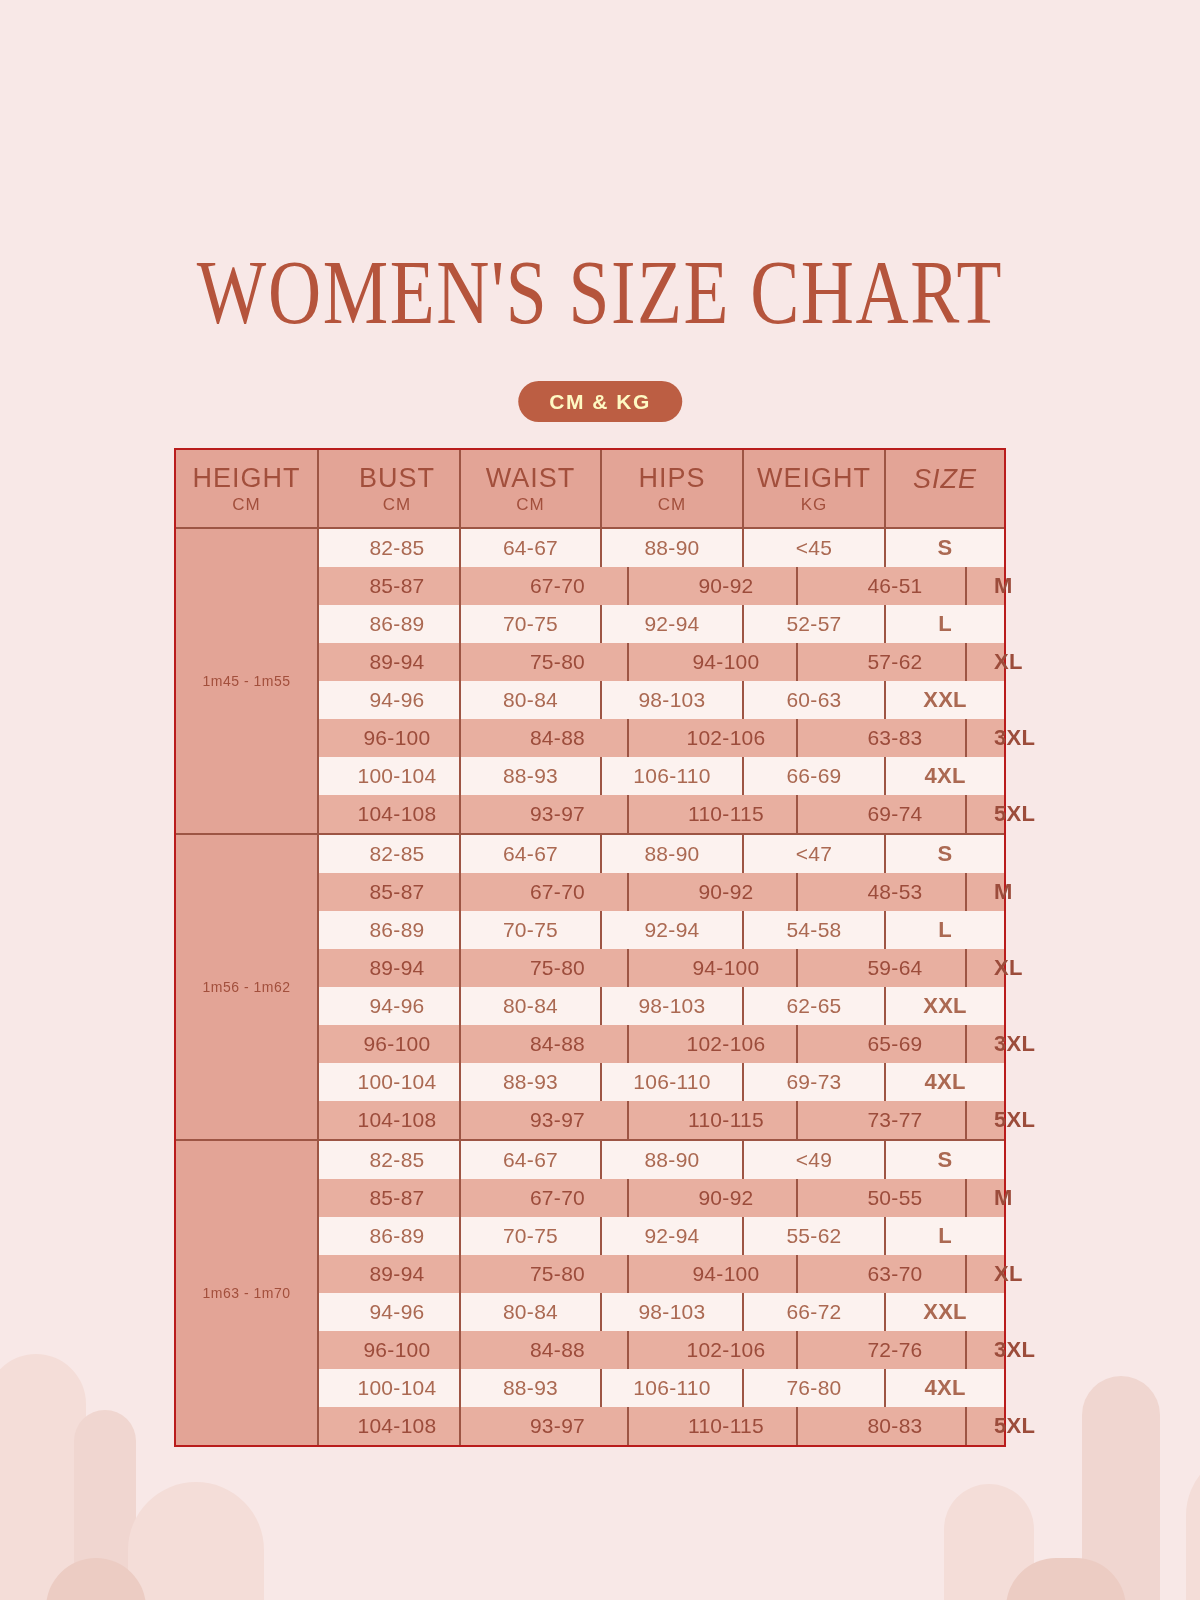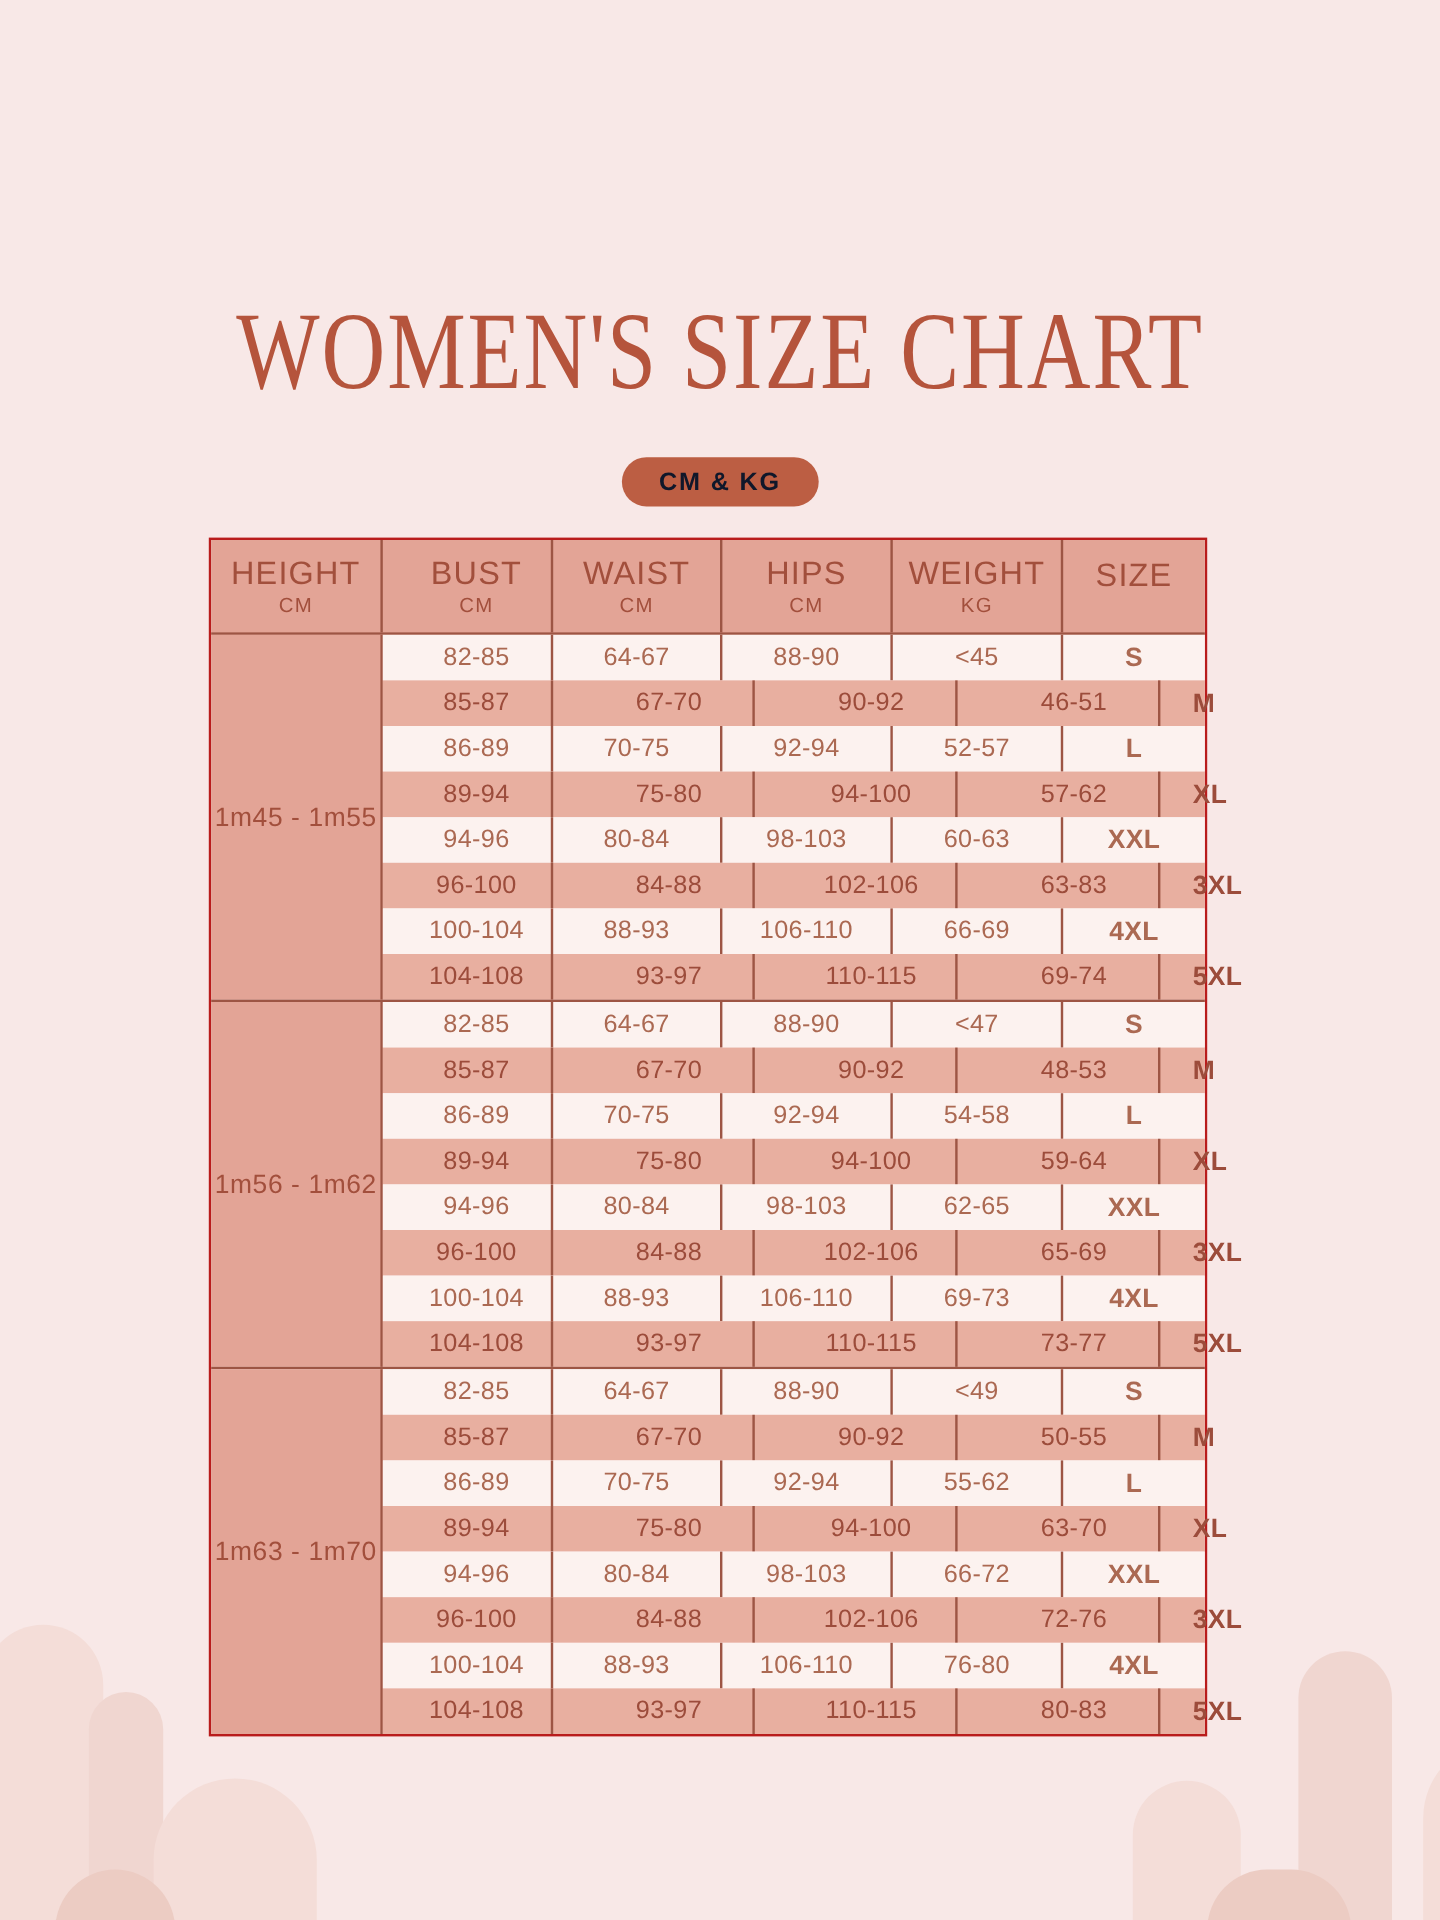--- a/index.html
+++ b/index.html
@@ -25,49 +25,49 @@
     position:absolute;top:246px;left:0;width:1200px;
     text-align:center;white-space:nowrap;
     font-family:"Liberation Serif", serif;
     font-size:92px;line-height:1;font-weight:400;
     color:#b5543c;letter-spacing:2px;
     transform:scaleX(0.8);transform-origin:center;
   }
   .badge{
     position:absolute;top:381px;left:50%;transform:translateX(-50%);
     height:41px;padding:0 31px;border-radius:21px;
-    background:#bc5e43;color:#0f172a;
+    background:#bc5e43;color:#fef9c3;
     display:flex;align-items:center;justify-content:center;
     font-size:21px;font-weight:bold;letter-spacing:1.5px;
   }
 
   
   .size-table{
     position:absolute;left:174px;top:448px;width:832px;height:999px;
     box-sizing:border-box;border:2px solid #b91c1c;
     display:flex;flex-direction:column;
   }
   .thead{display:flex;height:79px;flex:none;background:#e3a496;border-bottom:2px solid #9d5544;box-sizing:border-box;}
   .hcell{display:flex;flex-direction:column;align-items:center;justify-content:center;gap:1px;box-sizing:border-box;border-right:2px solid #9d5544;}
-  .hcell.c5{border-right:none;}
+  .hcell.c5{border-right:none;font-style:italic;}
   .hlabel{font-size:27px;color:#a24f3c;letter-spacing:1px;}
   .hunit{font-size:17px;color:#a24f3c;letter-spacing:1px;min-height:18px;}
   .c0{width:143px;flex:none;}
   .c1{width:142px;flex:none;padding-left:16px;}
   .c2{width:141px;flex:none;}
   .c3{width:142px;flex:none;}
   .c4{width:142px;flex:none;}
   .c5{flex:1;}
   .group{display:flex;flex:1;min-height:0;box-sizing:border-box;}
   .group + .group{border-top:2px solid #9d5544;}
   .gheight{
     width:143px;flex:none;box-sizing:border-box;
     border-right:2px solid #9d5544;background:#e3a496;
     display:flex;align-items:center;justify-content:center;
-    font-size:22px;color:#a24f3c;letter-spacing:0.5px;
+    font-size:14px;color:#a24f3c;letter-spacing:0.5px;
   }
   .rows{flex:1;display:flex;flex-direction:column;min-width:0;}
   .drow{flex:1;display:flex;}
   .drow.light{background:#fcf2ef;}
   .drow.pink{background:#e8afa0;gap:27px;}
   .dcell{
     display:flex;align-items:center;justify-content:center;
     box-sizing:border-box;border-right:2px solid #9d5544;
     font-size:21px;letter-spacing:0.3px;
   }

